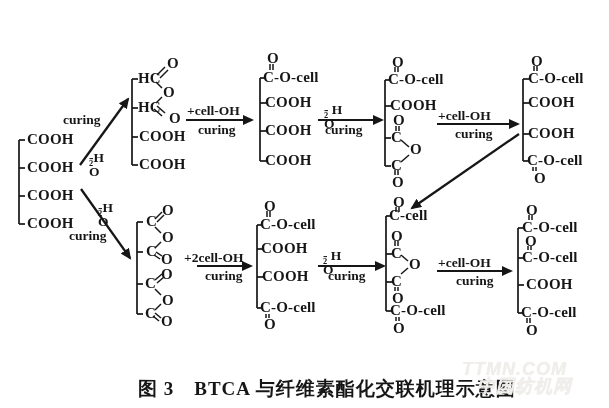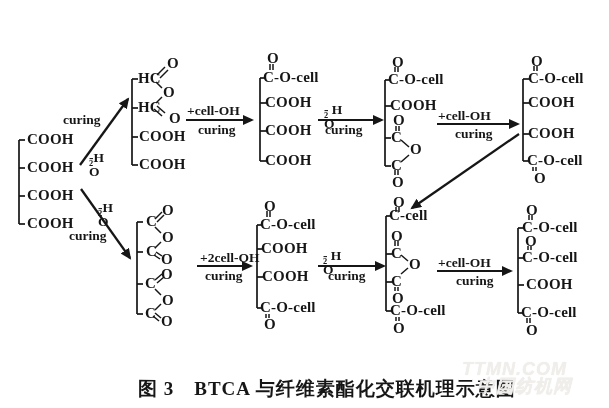--- a/index.html
+++ b/index.html
@@ -200,21 +200,21 @@
     <span class="lbl" style="left: 63px; top: 113px;">curing</span>
     <span class="lbl" style="left: 89px; top: 151px;"><span>-H</span><sub>2</sub><span>O</span></span>
     <span class="lbl" style="left: 98px; top: 201px;"><span>-H</span><sub>2</sub><span>O</span></span>
     <span class="lbl" style="left: 69px; top: 229px;">curing</span>
     <span class="lbl" style="left: 187px; top: 104px;">+cell-OH</span>
     <span class="lbl" style="left: 198px; top: 123px;">curing</span>
     <span class="lbl" style="left: 324px; top: 103px;"><span>- H</span><sub>2</sub><span>O</span></span>
     <span class="lbl" style="left: 325px; top: 123px;">curing</span>
     <span class="lbl" style="left: 438px; top: 109px;">+cell-OH</span>
     <span class="lbl" style="left: 455px; top: 127px;">curing</span>
-    <span class="lbl" style="left: 200px; top: 251px;">+2cell-OH</span>
+    <span class="lbl" style="left: 184px; top: 251px;">+2cell-OH</span>
     <span class="lbl" style="left: 205px; top: 269px;">curing</span>
     <span class="lbl" style="left: 323px; top: 249px;"><span>- H</span><sub>2</sub><span>O</span></span>
     <span class="lbl" style="left: 328px; top: 269px;">curing</span>
     <span class="lbl" style="left: 438px; top: 256px;">+cell-OH</span>
     <span class="lbl" style="left: 456px; top: 274px;">curing</span>
     <span class="cap" style="left: 138px; top: 379px;">图 3　BTCA 与纤维素酯化交联机理示意图</span>
     <span class="wm" style="left: 462px; top: 360px;">TTMN.COM</span>
     <span class="wm" style="left: 477px; top: 377px;">中国纺机网</span>
   </div>
 

